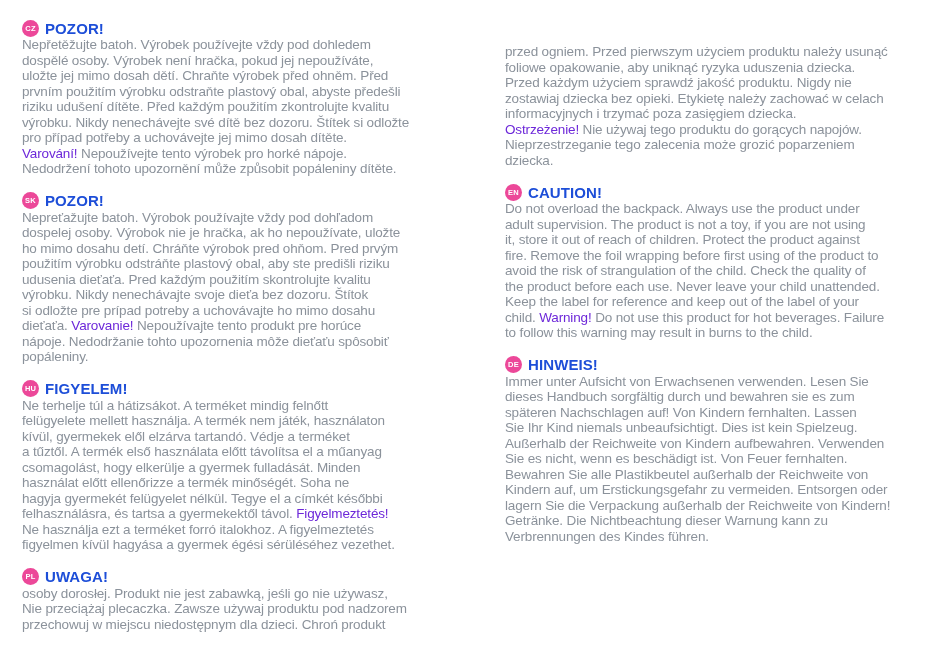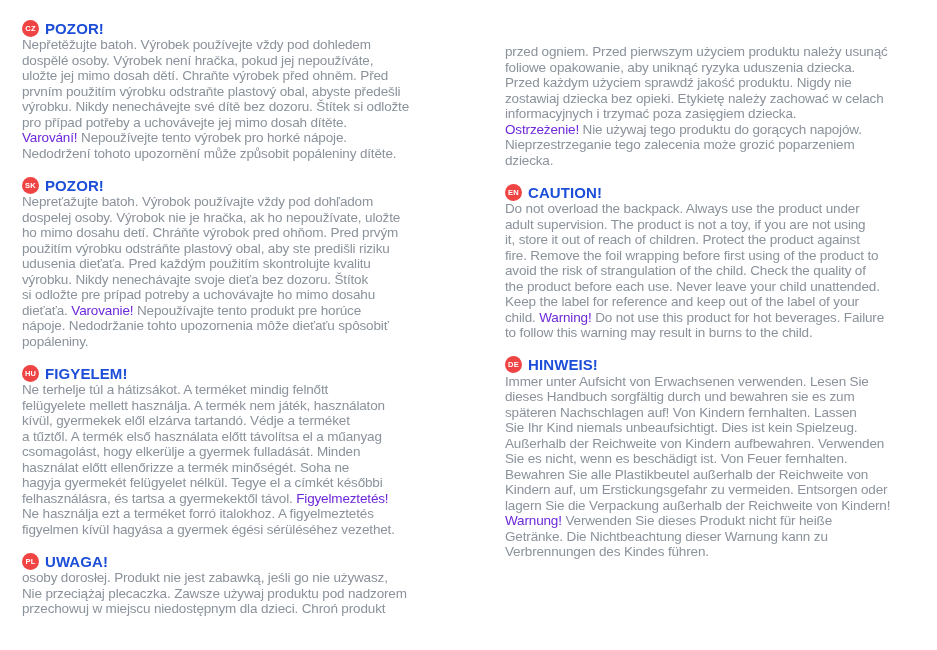--- a/index.html
+++ b/index.html
@@ -33,21 +33,21 @@
     align-items: center;
     gap: 6px;
     height: 18px;
     margin-bottom: 0px;
   }
   .badge {
     flex: 0 0 auto;
     width: 17px;
     height: 17px;
     border-radius: 50%;
-    background: #ef4444;
+    background: #ec4899;
     color: #ffffff;
     font-size: 7.5px;
     font-weight: bold;
     letter-spacing: 0.2px;
     display: flex;
     align-items: center;
     justify-content: center;
   }
   .sec-title {
     font-size: 15px;
@@ -74,20 +74,21 @@
   <div class="col col-left">
       <div class="section">
         <div class="sec-header">
           <span class="badge">CZ</span>
           <span class="sec-title">POZOR!</span>
         </div>
         <div class="line"><span>Nepřetěžujte batoh. Výrobek používejte vždy pod dohledem</span></div>
         <div class="line"><span>dospělé osoby. Výrobek není hračka, pokud jej nepoužíváte,</span></div>
         <div class="line"><span>uložte jej mimo dosah dětí. Chraňte výrobek před ohněm. Před</span></div>
         <div class="line"><span>prvním použitím výrobku odstraňte plastový obal, abyste předešli</span></div>
+        <div class="line"><span>riziku udušení dítěte. Před každým použitím zkontrolujte kvalitu</span></div>
         <div class="line"><span>výrobku. Nikdy nenechávejte své dítě bez dozoru. Štítek si odložte</span></div>
         <div class="line"><span>pro případ potřeby a uchovávejte jej mimo dosah dítěte.</span></div>
         <div class="line"><b>Varování!</b><span> Nepoužívejte tento výrobek pro horké nápoje.</span></div>
         <div class="line"><span>Nedodržení tohoto upozornění může způsobit popáleniny dítěte.</span></div>
       </div>
       <div class="section">
         <div class="sec-header">
           <span class="badge">SK</span>
           <span class="sec-title">POZOR!</span>
         </div>
@@ -161,18 +162,17 @@
         </div>
         <div class="line"><span>Immer unter Aufsicht von Erwachsenen verwenden. Lesen Sie</span></div>
         <div class="line"><span>dieses Handbuch sorgfältig durch und bewahren sie es zum</span></div>
         <div class="line"><span>späteren Nachschlagen auf! Von Kindern fernhalten. Lassen</span></div>
         <div class="line"><span>Sie Ihr Kind niemals unbeaufsichtigt. Dies ist kein Spielzeug.</span></div>
         <div class="line"><span>Außerhalb der Reichweite von Kindern aufbewahren. Verwenden</span></div>
         <div class="line"><span>Sie es nicht, wenn es beschädigt ist. Von Feuer fernhalten.</span></div>
         <div class="line"><span>Bewahren Sie alle Plastikbeutel außerhalb der Reichweite von</span></div>
         <div class="line"><span>Kindern auf, um Erstickungsgefahr zu vermeiden. Entsorgen oder</span></div>
         <div class="line"><span>lagern Sie die Verpackung außerhalb der Reichweite von Kindern!</span></div>
-        <div class="line"><b>Warnung!</b><span> Verwenden Sie dieses Produkt nicht für heiße</span></div>
         <div class="line"><span>Getränke. Die Nichtbeachtung dieser Warnung kann zu</span></div>
         <div class="line"><span>Verbrennungen des Kindes führen.</span></div>
       </div>
     </div>
 </div>
 
 </body></html>

